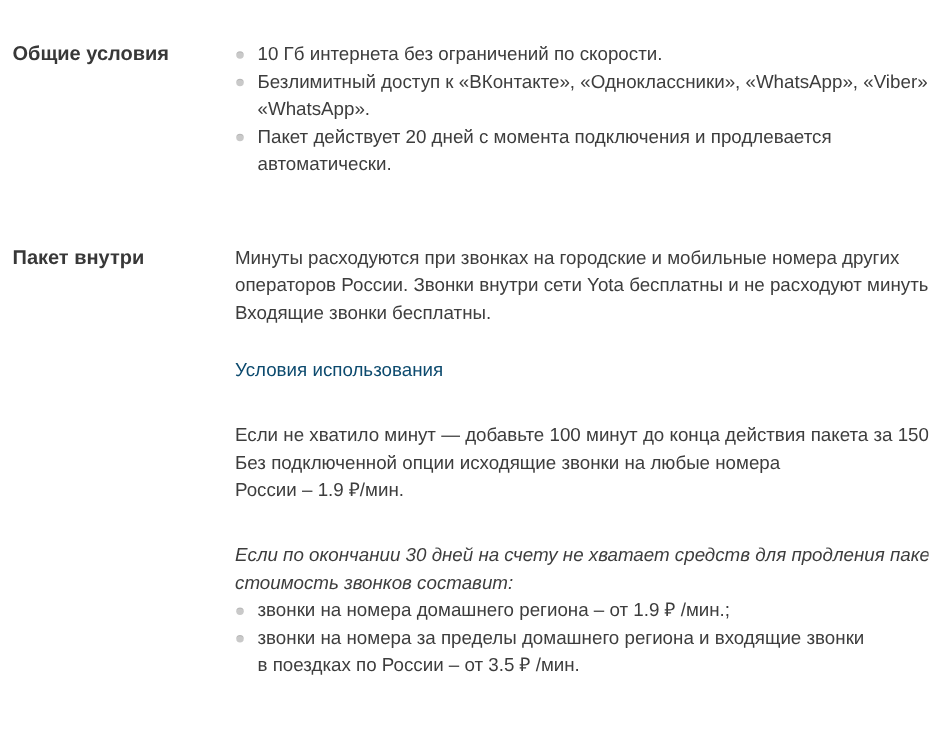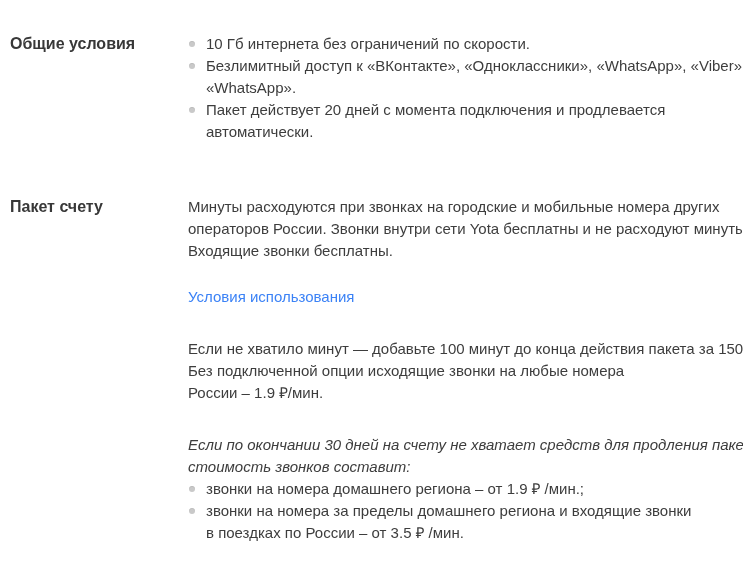--- a/index.html
+++ b/index.html
@@ -32,21 +32,21 @@
   .bullet-marker {
     flex: 0 0 auto;
     width: 6px; height: 6px;
     border-radius: 50%;
     background: #c9c9c9;
     box-shadow: inset 0 1px 0 rgba(0,0,0,0.08);
     margin: 8px 11px 0 1px;
   }
   .bullet-text { white-space: pre; }
   .para { margin: 0; white-space: pre; }
-  .para.subheading { margin-top: 24px; color: #3b82f6; }
+  .para.subheading { margin-top: 24px; color: #0c4a6e; }
   .para.topup { margin-top: 30px; }
   .para.renewal { margin-top: 30px; font-style: italic; }
 </style>
 </head>
 <body>
 
 <div class="page">
 
   <section class="row">
     <div class="label">Общие условия</div>
@@ -64,21 +64,21 @@
         <li class="bullet-item">
           <span class="bullet-marker"></span>
           <span class="bullet-text">Пакет действует 20 дней с момента подключения и продлевается
 автоматически.</span>
         </li>
       </ul>
     </div>
   </section>
 
   <section class="row">
-    <div class="label">Пакет счету</div>
+    <div class="label">Пакет внутри</div>
     <div class="content">
       <p class="para intro">Минуты расходуются при звонках на городские и мобильные номера других
 операторов России. Звонки внутри сети Yota бесплатны и не расходуют минуты.
 Входящие звонки бесплатны.</p>
       <p class="para subheading">Условия использования</p>
       <p class="para topup">Если не хватило минут — добавьте 100 минут до конца действия пакета за 150 ₽.
 Без подключенной опции исходящие звонки на любые номера
 России – 1.9 ₽/мин.</p>
       <p class="para renewal">Если по окончании 30 дней на счету не хватает средств для продления пакета,
 стоимость звонков составит:</p>

